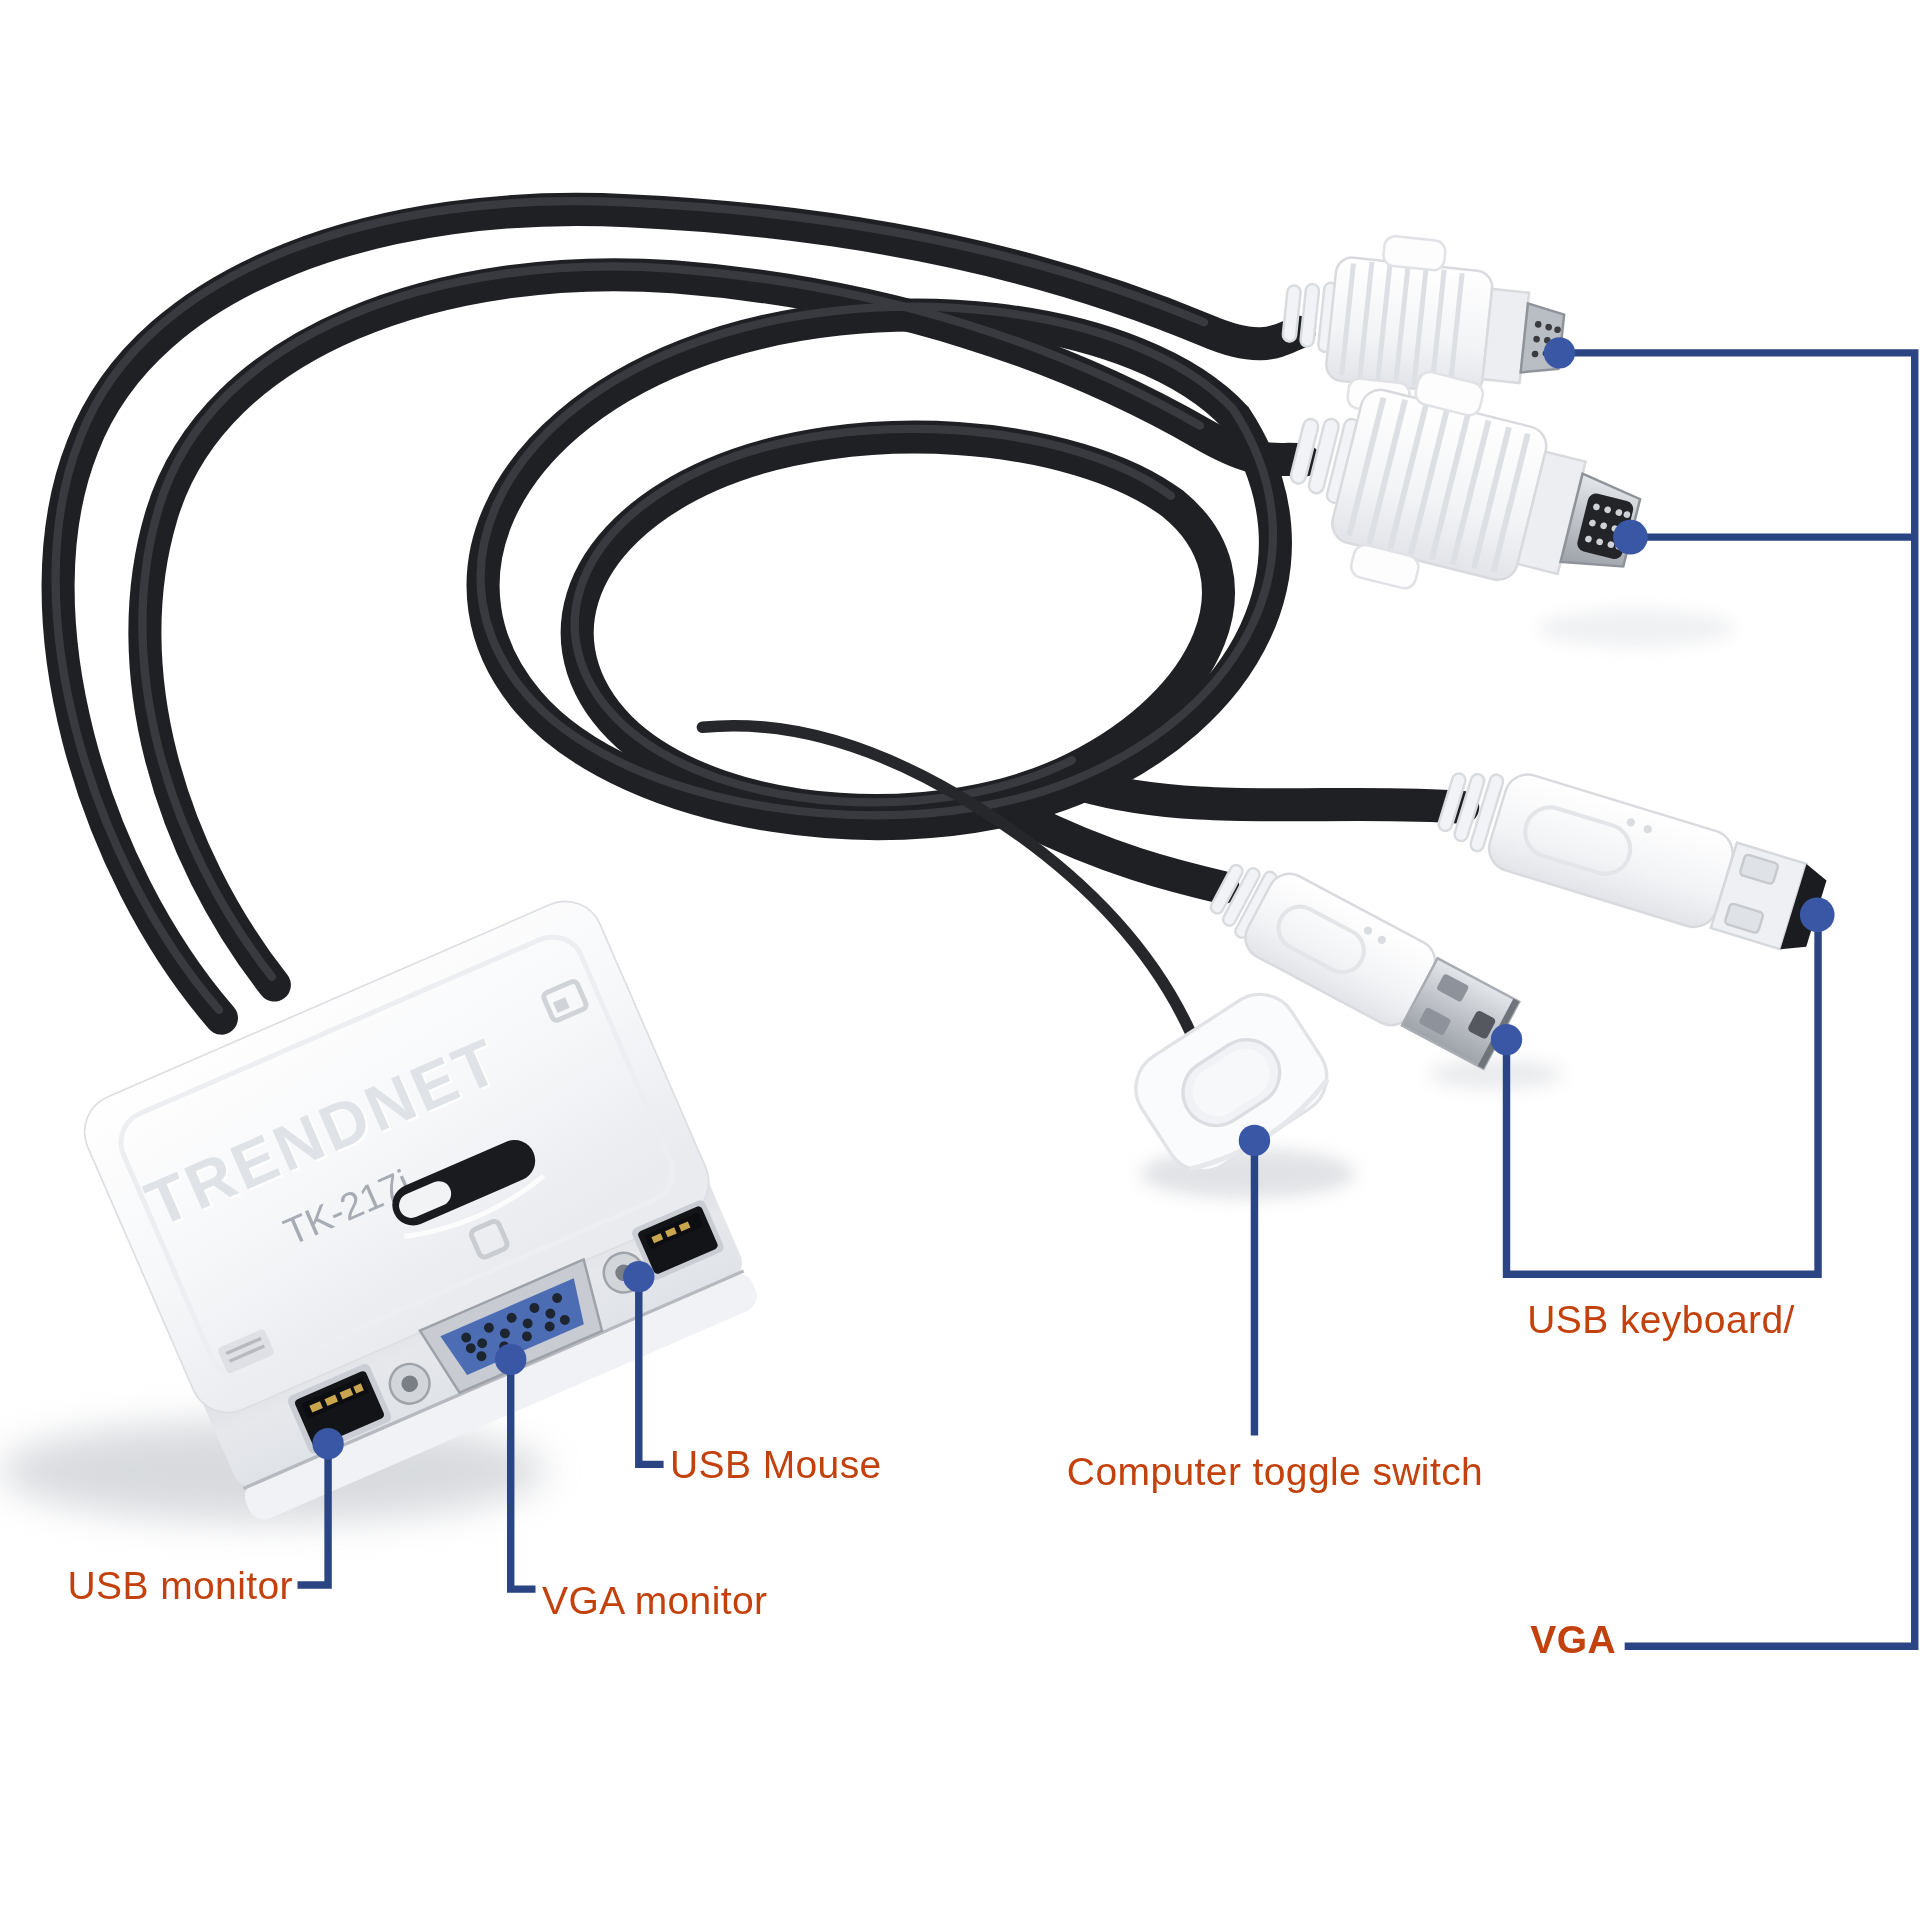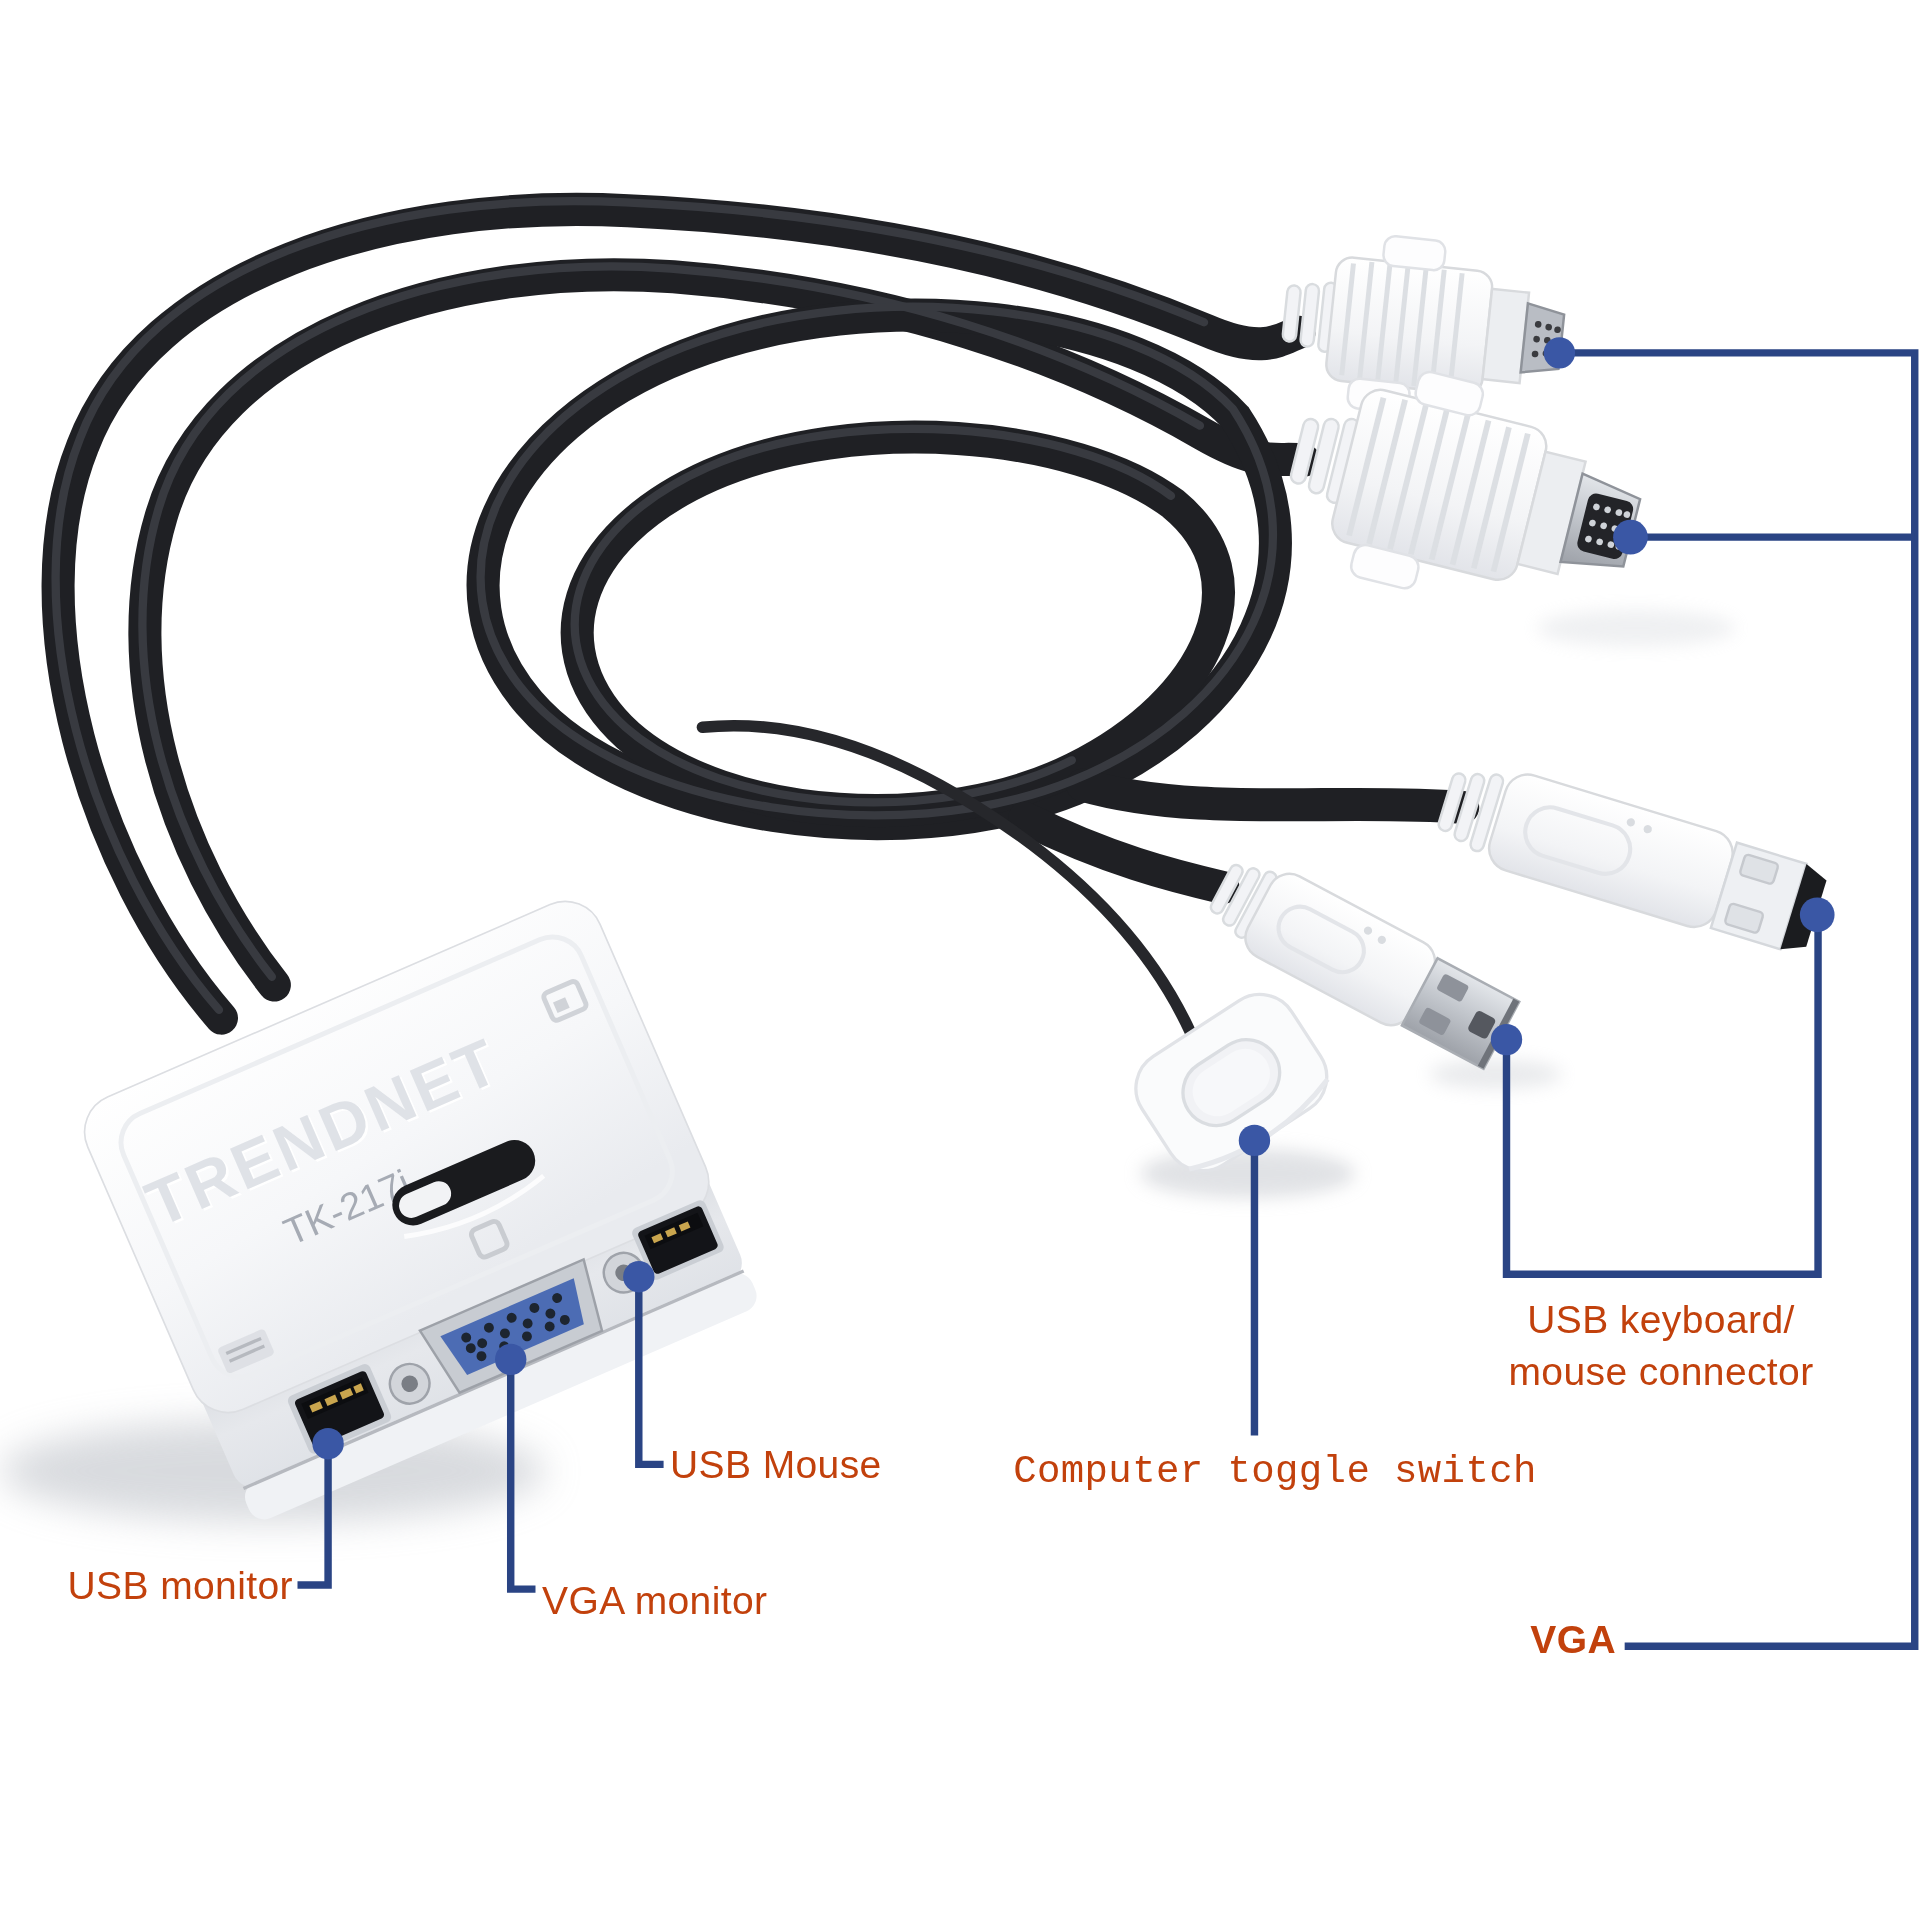--- a/index.html
+++ b/index.html
@@ -291,20 +291,19 @@
     <circle cx="1823" cy="1258" r="19"></circle>
     <circle cx="2199" cy="1107" r="21"></circle>
     <circle cx="1887" cy="427" r="19"></circle>
     <circle cx="1973" cy="650" r="21"></circle>
   </g>
 </svg>
 
 <div class="callout-label right" style="right:1630px;top:1566px;">USB monitor</div>
 <div class="callout-label" style="left:542px;top:1569px;margin-top:12px;">VGA monitor</div>
 <div class="callout-label" style="left:670px;top:1445px;">USB Mouse</div>
-<div class="callout-label center" style="left:1275px;top:1446px;font-family:Liberation Mono, monospace;">Computer toggle switch</div>
+<div class="callout-label center" style="left:1275px;top:1446px;">Computer toggle switch</div>
 <div class="callout-label center" style="left:1661px;top:1294px;">
   <div>USB keyboard/</div>
-  <div>mouse connector</div>
 </div>
 <div class="callout-label right" style="right:307px;top:1620px;font-weight:bold;">VGA</div>
 </div>
 
 
 </body></html>

